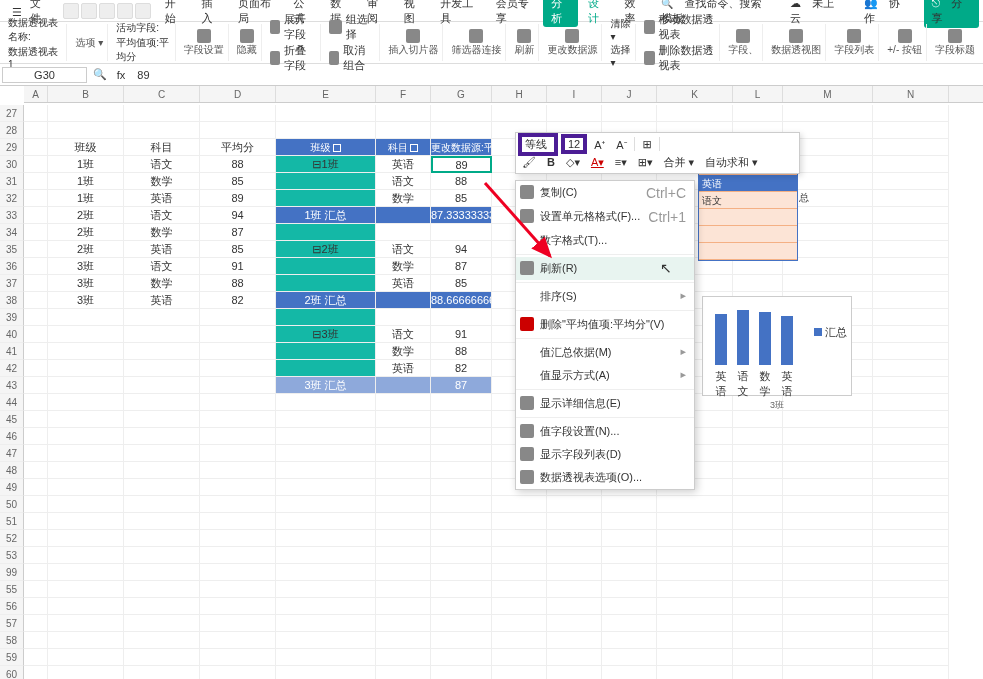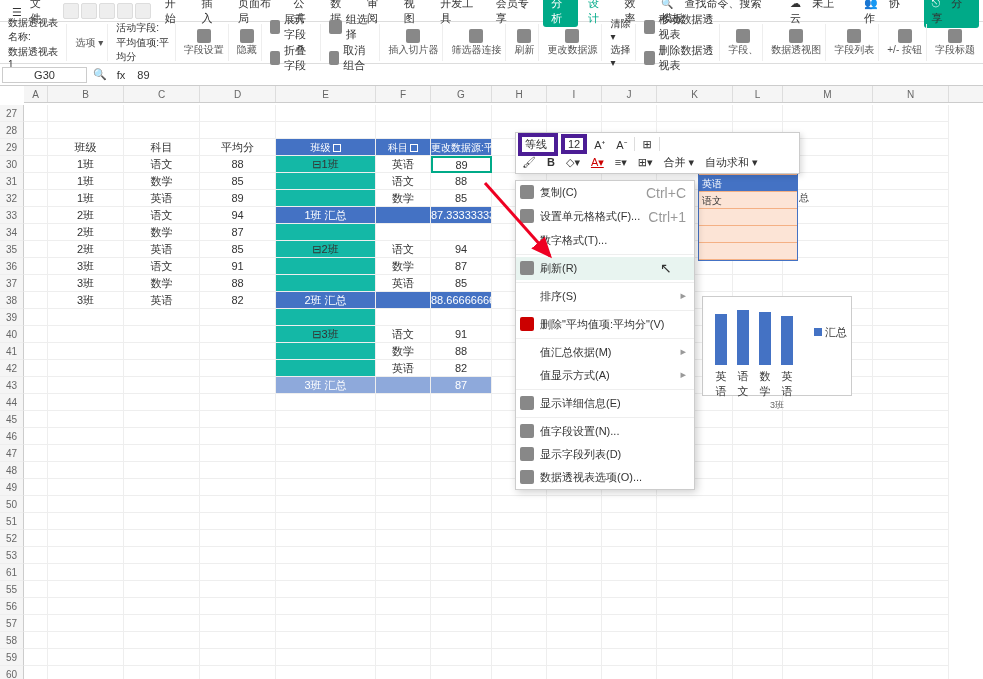--- a/index.html
+++ b/index.html
@@ -235,21 +235,21 @@
     <div class="rh">44</div>
     <div class="rh">45</div>
     <div class="rh">46</div>
     <div class="rh">47</div>
     <div class="rh">48</div>
     <div class="rh">49</div>
     <div class="rh">50</div>
     <div class="rh">51</div>
     <div class="rh">52</div>
     <div class="rh">53</div>
-    <div class="rh">61</div>
+    <div class="rh">99</div>
     <div class="rh">55</div>
     <div class="rh">56</div>
     <div class="rh">57</div>
     <div class="rh">58</div>
     <div class="rh">59</div>
     <div class="rh">60</div>
   </div>
 
 <div class="grid" id="grid">
     <div class="grow">

